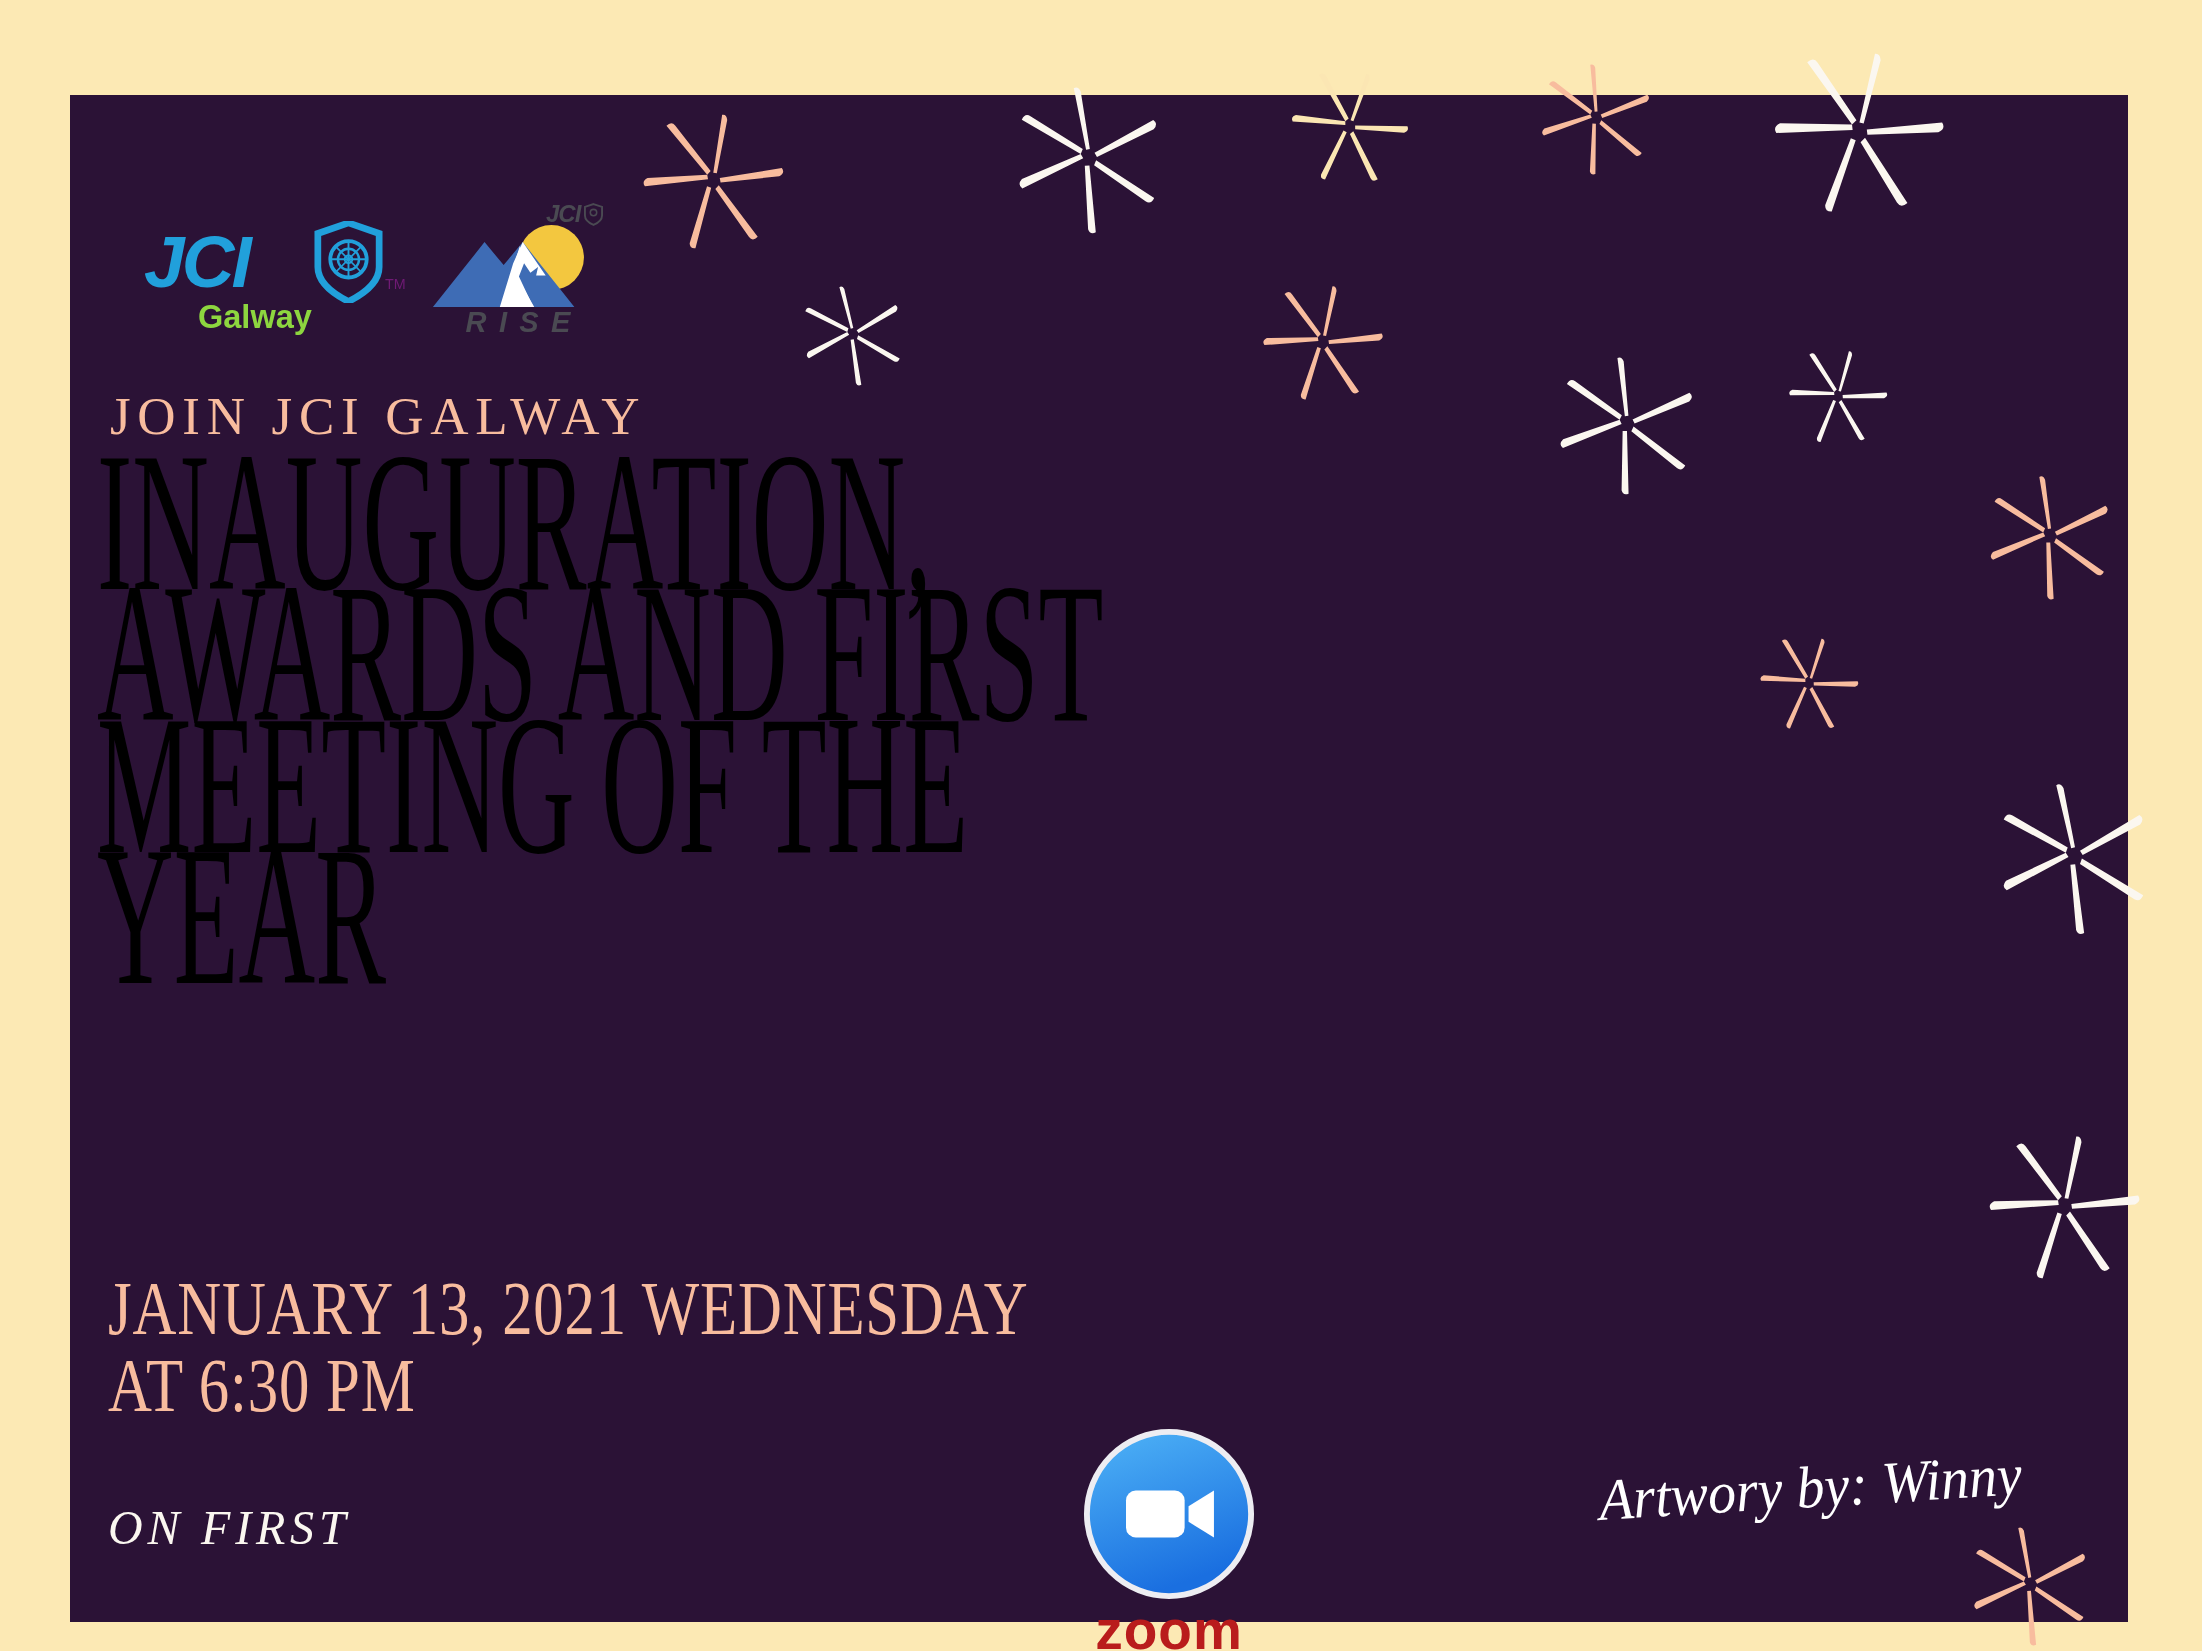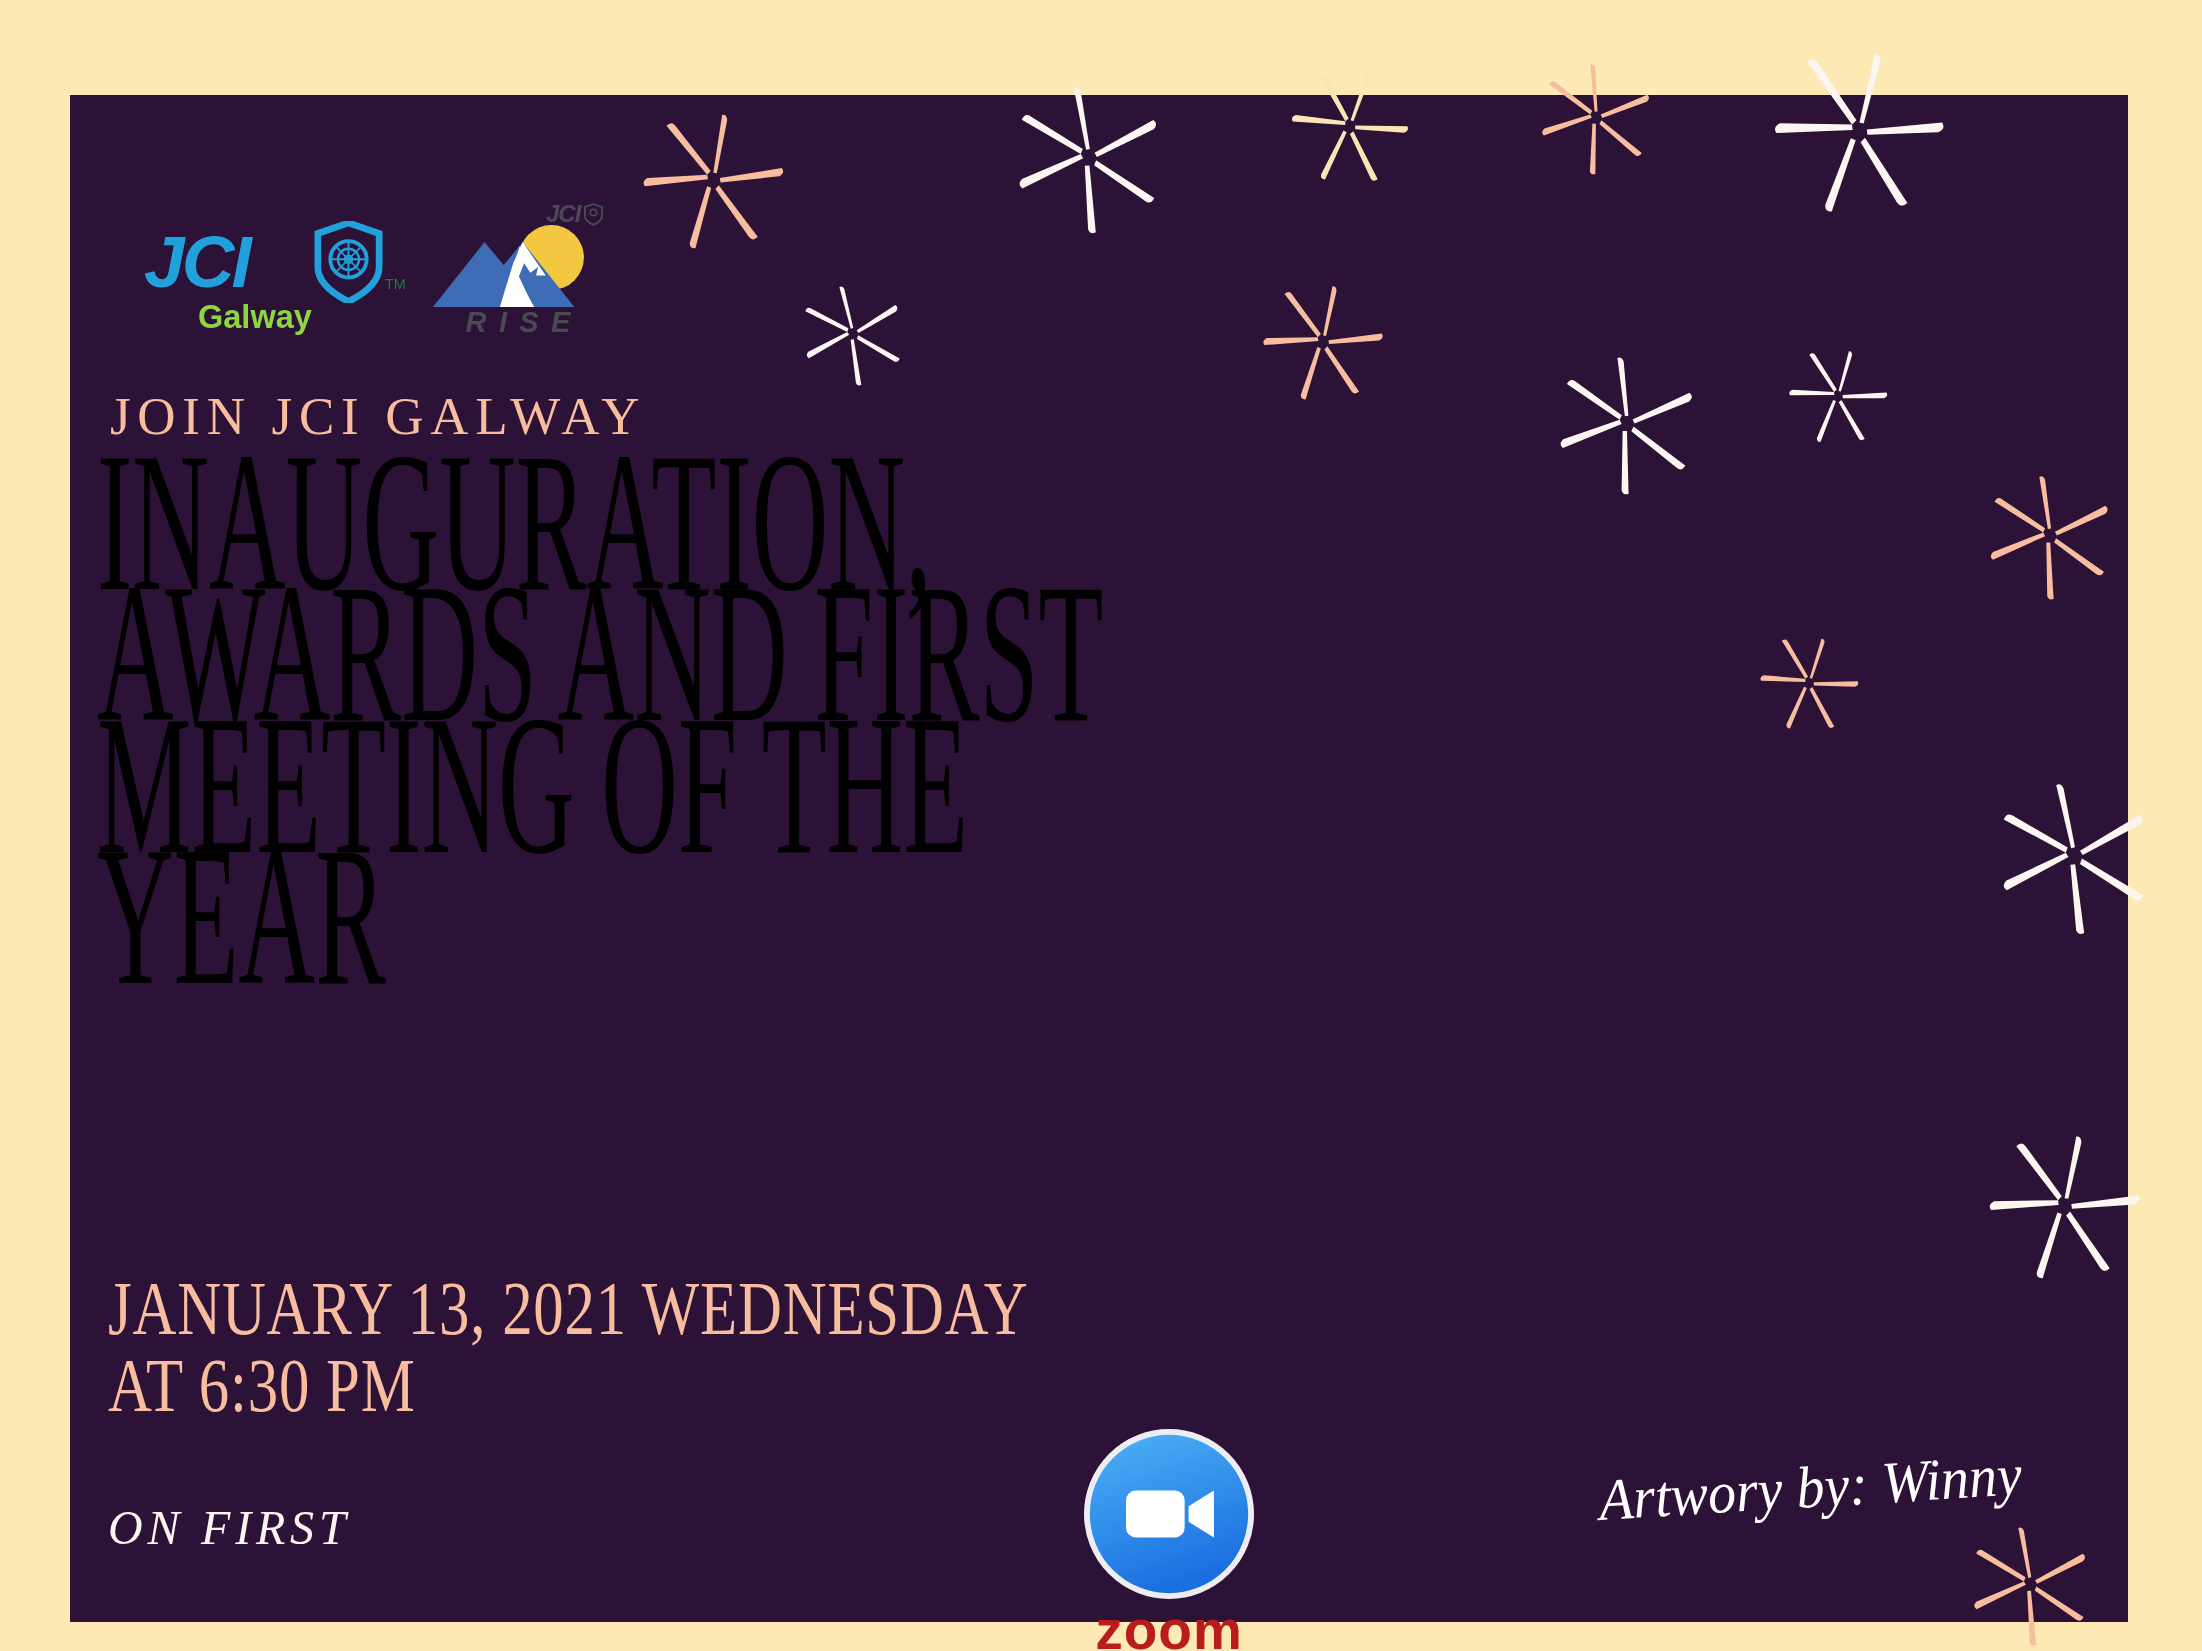--- a/index.html
+++ b/index.html
@@ -86,21 +86,21 @@
   .jci-shield {
     position: absolute;
     left: 170px; top: 21px;
     width: 69px; height: 82px;
   }
   .jci-tm {
     position: absolute;
     left: 241px; top: 76px;
     font-family: "Liberation Sans", sans-serif;
     font-size: 14.3px;
-    color: #15803d;
+    color: #701a75;
   }
   .jci-galway-word {
     position: absolute;
     left: 54px; top: 99px;
     font-family: "Liberation Sans", sans-serif;
     font-weight: bold;
     font-size: 32.5px;
     line-height: 36px;
     color: #8DD63F;
   }

